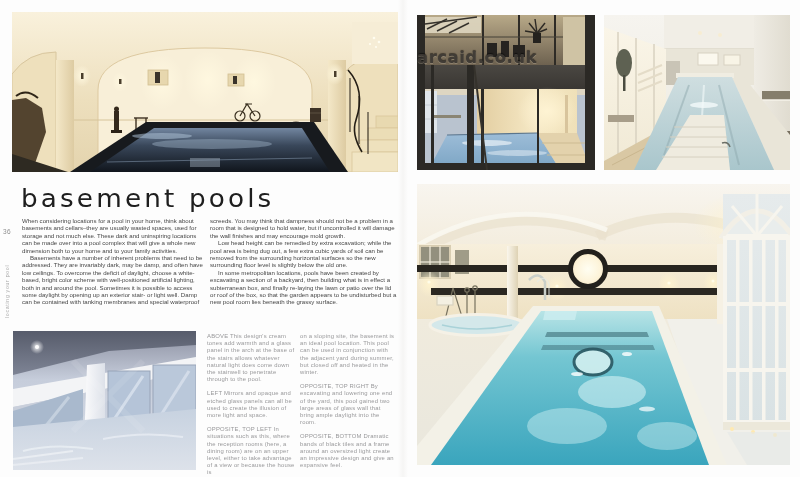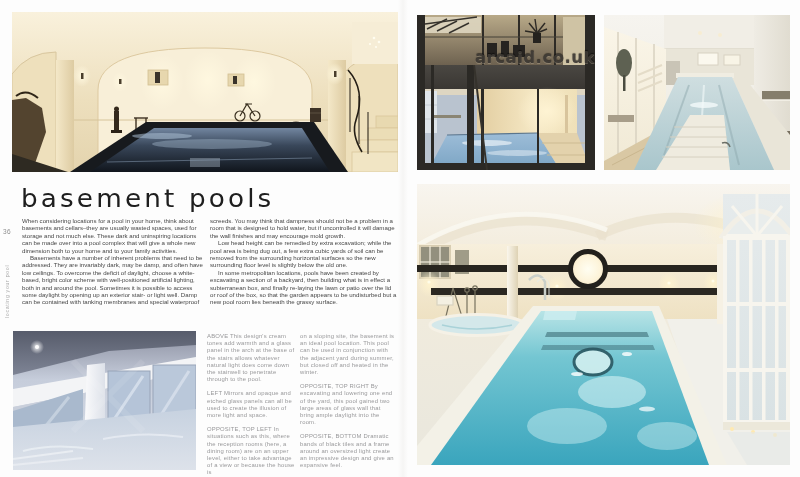--- a/index.html
+++ b/index.html
@@ -29,21 +29,21 @@
   #ccol1{left:207px;width:88px;}
   #ccol2{left:300px;width:96px;}
 
   
   #photoA{left:12px;top:12px;width:386px;height:160px;}
   #photoB{left:13px;top:331px;width:183px;height:139px;}
   #photoC{left:417px;top:15px;width:178px;height:155px;}
   #photoD{left:604px;top:15px;width:186px;height:155px;}
   #photoE{left:417px;top:184px;width:373px;height:281px;}
 
-  .watermark{position:absolute;left:417px;top:48px;width:178px;text-align:right;z-index:6;
+  .watermark{position:absolute;left:417px;top:48px;width:178px;text-align:left;z-index:6;
              font-family:"DejaVu Sans",sans-serif;font-size:16.5px;font-weight:600;letter-spacing:0.5px;
              color:#3d3934;opacity:0.92;
              text-shadow:0 1px 0 rgba(200,190,165,0.35), 0 -1px 1px rgba(0,0,0,0.55);}
 </style>
 </head>
 <body>
 
 <div class="spread">
 
   <div>

